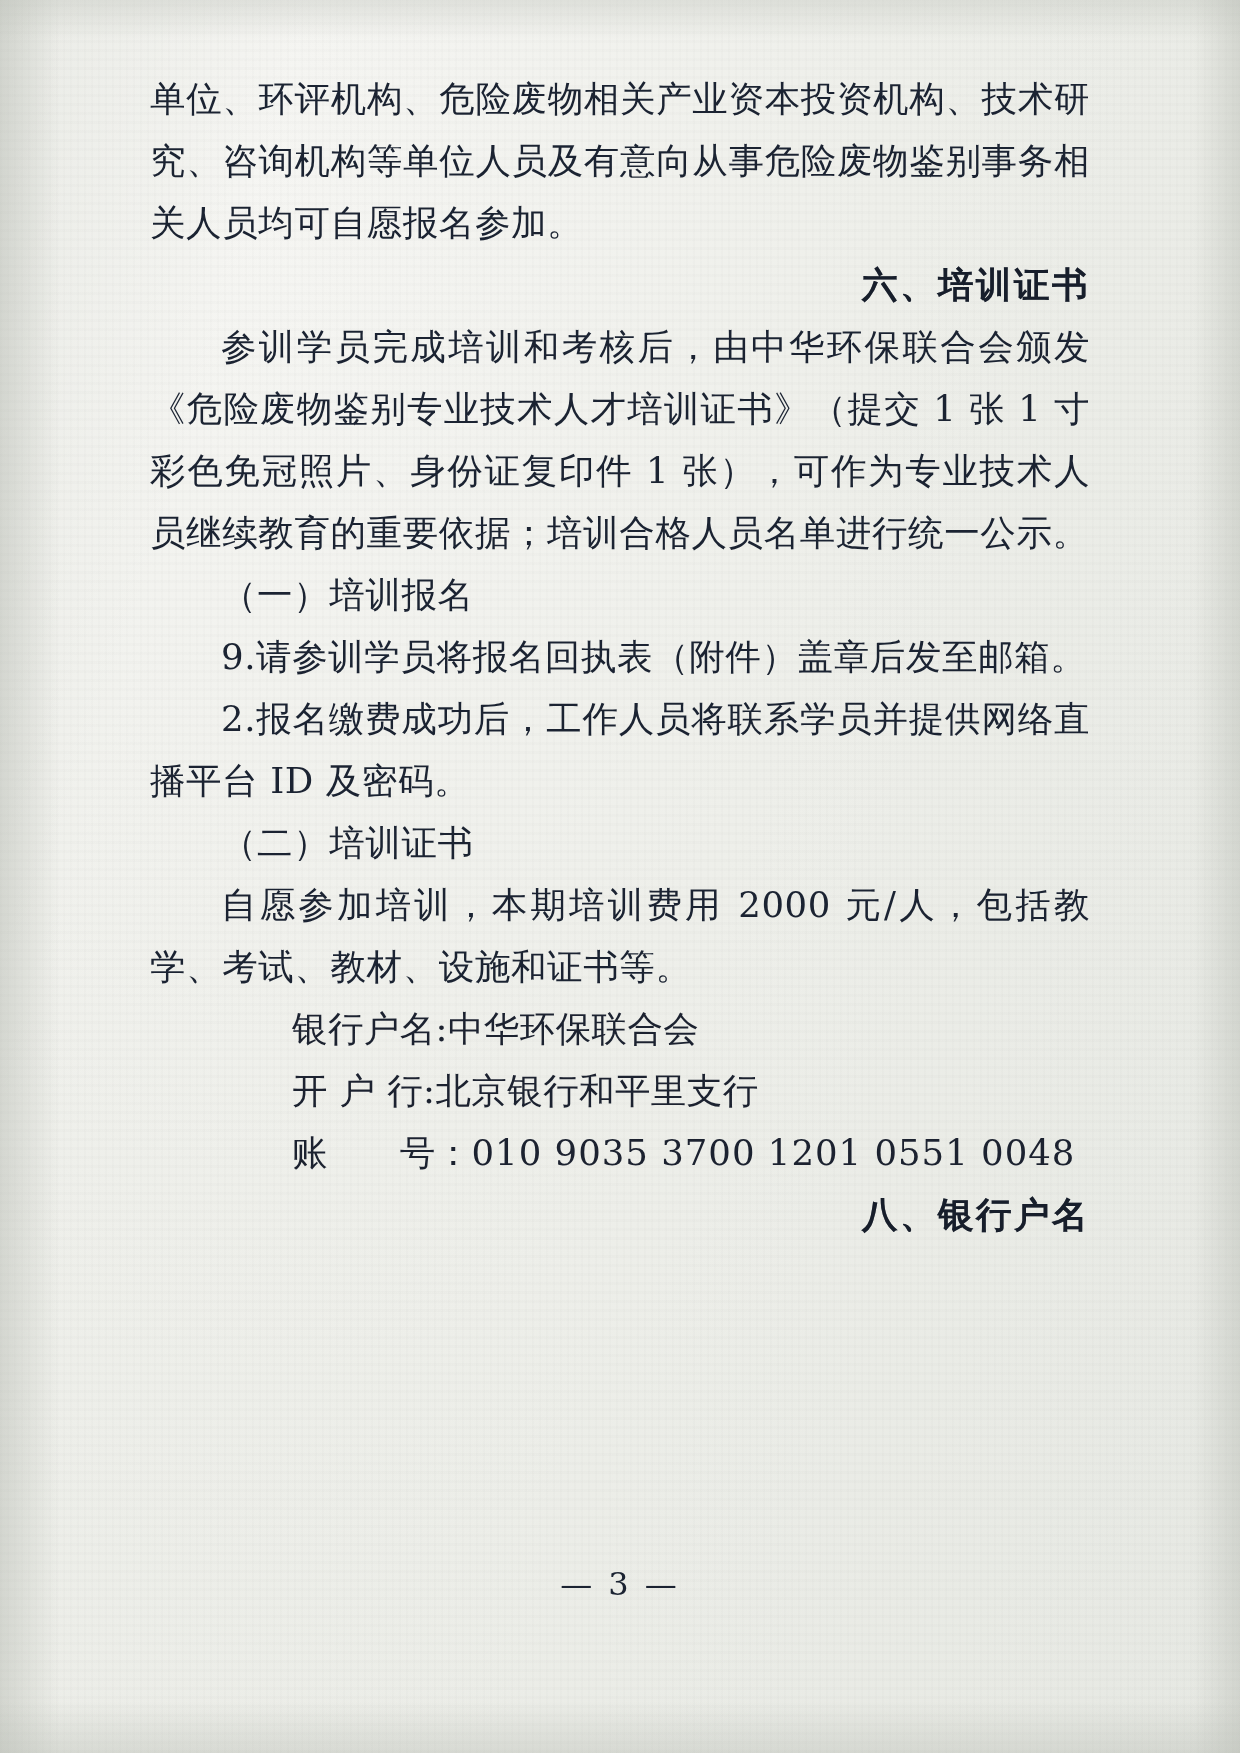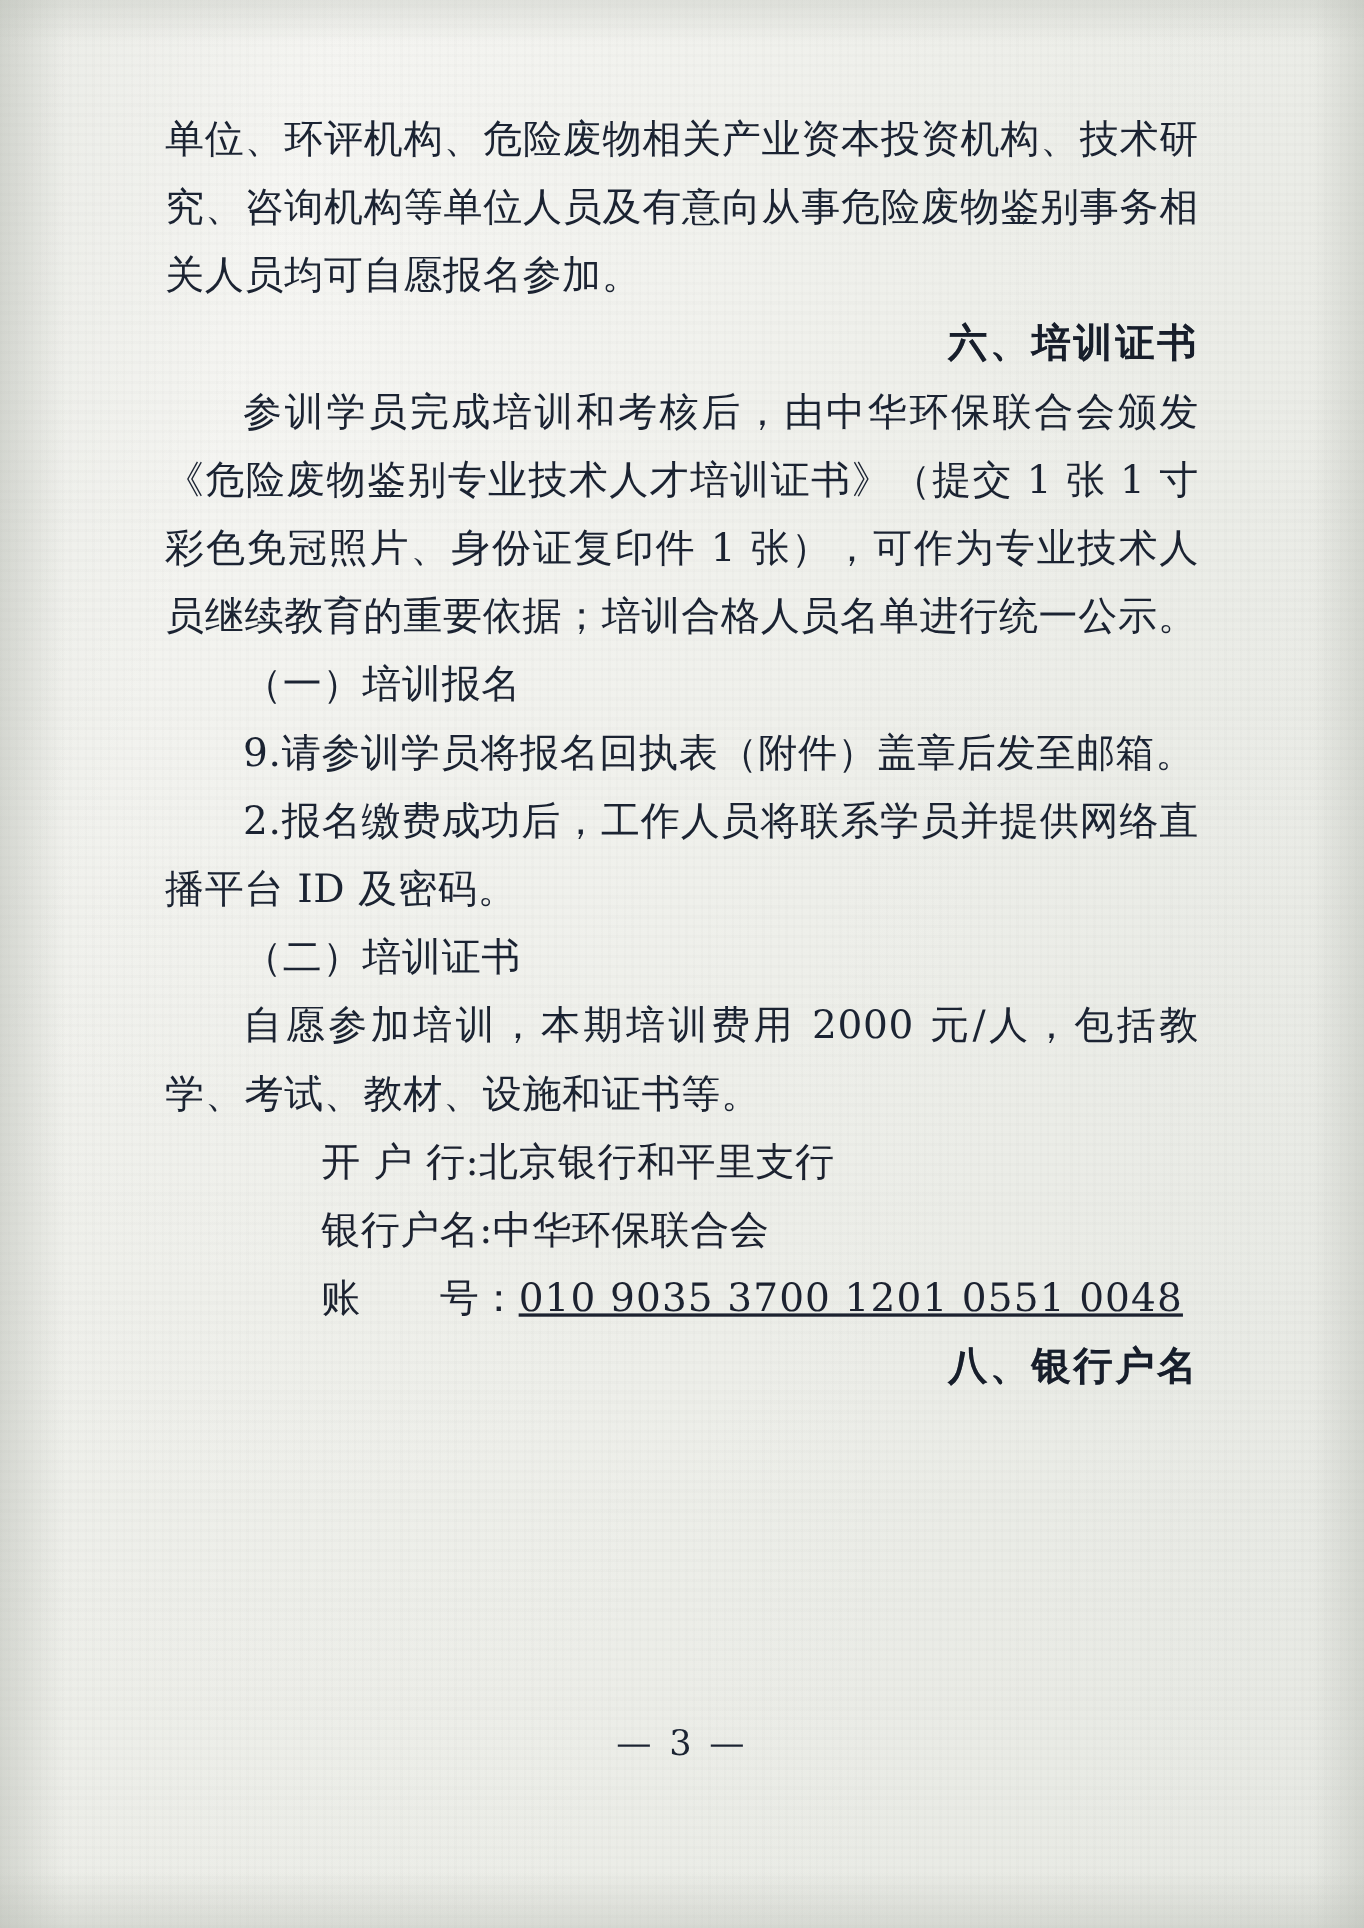--- a/index.html
+++ b/index.html
@@ -57,21 +57,21 @@
     background: linear-gradient(0deg, rgba(184,188,180,0.4), rgba(184,188,180,0));
     pointer-events: none;
   }
 
   .page {
     position: absolute;
     left: 0; top: 0;
     width: 1240px;
     height: 1753px;
     box-sizing: border-box;
-    padding: 96px 150px 0 150px;
+    padding: 68px 150px 0 150px;
   }
 
   .body-text {
     font-size: 35.5px;
     line-height: 62px;
     letter-spacing: 0.6px;
     color: #1b2332;
     text-align: justify;
     text-justify: inter-ideograph;
     margin: 0;
@@ -87,21 +87,20 @@
     font-weight: 700;
     margin: 0;
     text-indent: 2em;
     color: #171e2b;
     font-family: "DejaVu Serif", "Liberation Serif", serif;
     text-shadow: 0 0 0.6px rgba(20,26,40,0.55);
     text-align: right;
   }
   .mono-num {
     letter-spacing: 1px;
-    text-decoration: underline;
   }
   .acct-line {
     font-size: 35.5px;
     line-height: 62px;
     margin: 0;
     text-indent: 2em;
     letter-spacing: 0.4px;
   }
   .acct-label {
     display: inline-block;
@@ -139,25 +138,25 @@
 
   <p class="body-text p-indent">9.请参训学员将报名回执表（附件）盖章后发至邮箱。</p>
 
   <p class="body-text p-indent">2.报名缴费成功后，工作人员将联系学员并提供网络直播平台 ID 及密码。</p>
 
   <p class="body-text p-indent">（二）培训证书</p>
 
   <p class="body-text p-indent">自愿参加培训，本期培训费用 2000 元/人，包括教学、考试、教材、设施和证书等。</p>
 
   <p class="acct-line">
-    <span class="acct-label">开 户 行:</span><span>北京银行和平里支行</span>
+    <span class="acct-label">银行户名:</span><span>中华环保联合会</span>
   </p>
 
   <p class="acct-line">
-    <span class="acct-label">银行户名:</span><span>中华环保联合会</span>
+    <span class="acct-label">开 户 行:</span><span>北京银行和平里支行</span>
   </p>
 
   <p class="acct-line">
     <span class="acct-label">账　　号：</span><span class="mono-num">010 9035 3700 1201 0551 0048</span>
   </p>
 
   <p class="heading">八、银行户名</p>
 
 
 </div>

